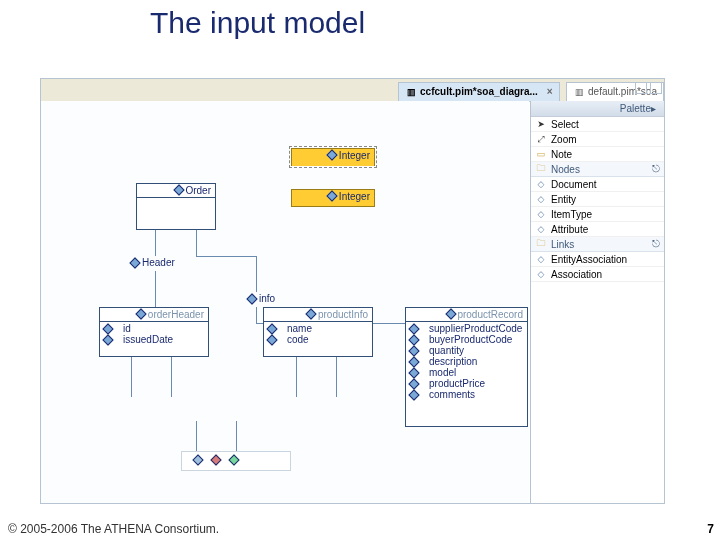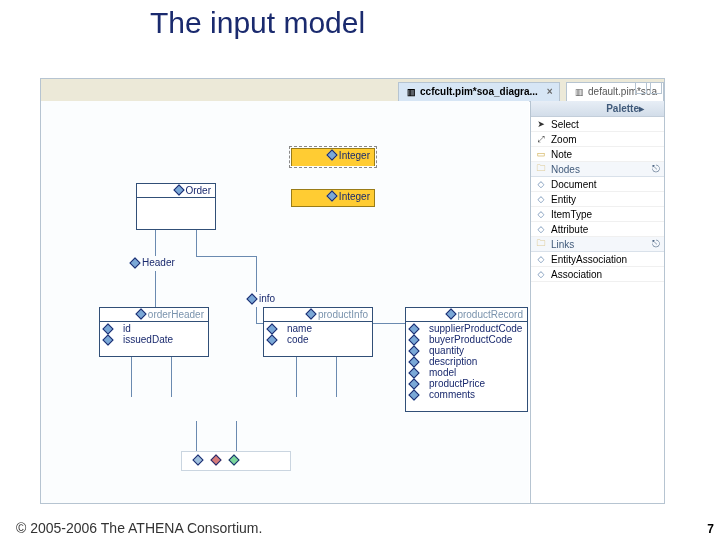--- a/index.html
+++ b/index.html
@@ -87,22 +87,22 @@
     top: 22px;
     width: 133px;
     bottom: 0;
     border-left: 1px solid #b6c4d1;
     background: #fff;
     font-size: 10px;
   }
   .pal-title {
     background: linear-gradient(#e8eef6, #d2dde9);
     border-bottom: 1px solid #c3ceda;
-    padding: 2px 20px;
-    font-weight: bold;
+    padding: 2px 8px;
+    font-weight: normal;
     color: #405a7a;
   }
   .pal-row {
     padding: 1px 4px;
     border-bottom: 1px solid #f0f0f0;
     display: flex;
     align-items: center;
     gap: 4px;
   }
   .pal-group {
@@ -186,23 +186,23 @@
   .label-float {
     position: absolute;
     font-size: 10px;
     color: #1a2a6e;
     display: flex;
     align-items: center;
     gap: 3px;
   }
   .footer {
     position: absolute;
-    left: 16px;
+    left: 8px;
     bottom: 4px;
-    font-size: 14px;
+    font-size: 12px;
     color: #333;
     margin-top: 8px;
   }
   .pagenum {
     position: absolute;
     right: 6px; bottom: 4px;
     font-size: 12px;
     font-weight: bold;
     color: #000;
   }
@@ -315,21 +315,21 @@
               <span class="diamond"></span>
               <span>name</span>
             </div>
           <div class="row">
               <span class="diamond"></span>
               <span>code</span>
             </div>
         </div>
       </div>
 
-      <div class="box" style="left:364px; top:206px; width:123px; height:105px;">
+      <div class="box" style="left:364px; top:206px; width:123px; height:120px;">
         <div class="head">
           <span class="diamond"></span>
           <span class="dim">productRecord</span>
         </div>
         <div class="body">
           <div class="row">
               <span class="diamond"></span>
               <span>supplierProductCode</span>
             </div>
           <div class="row">

